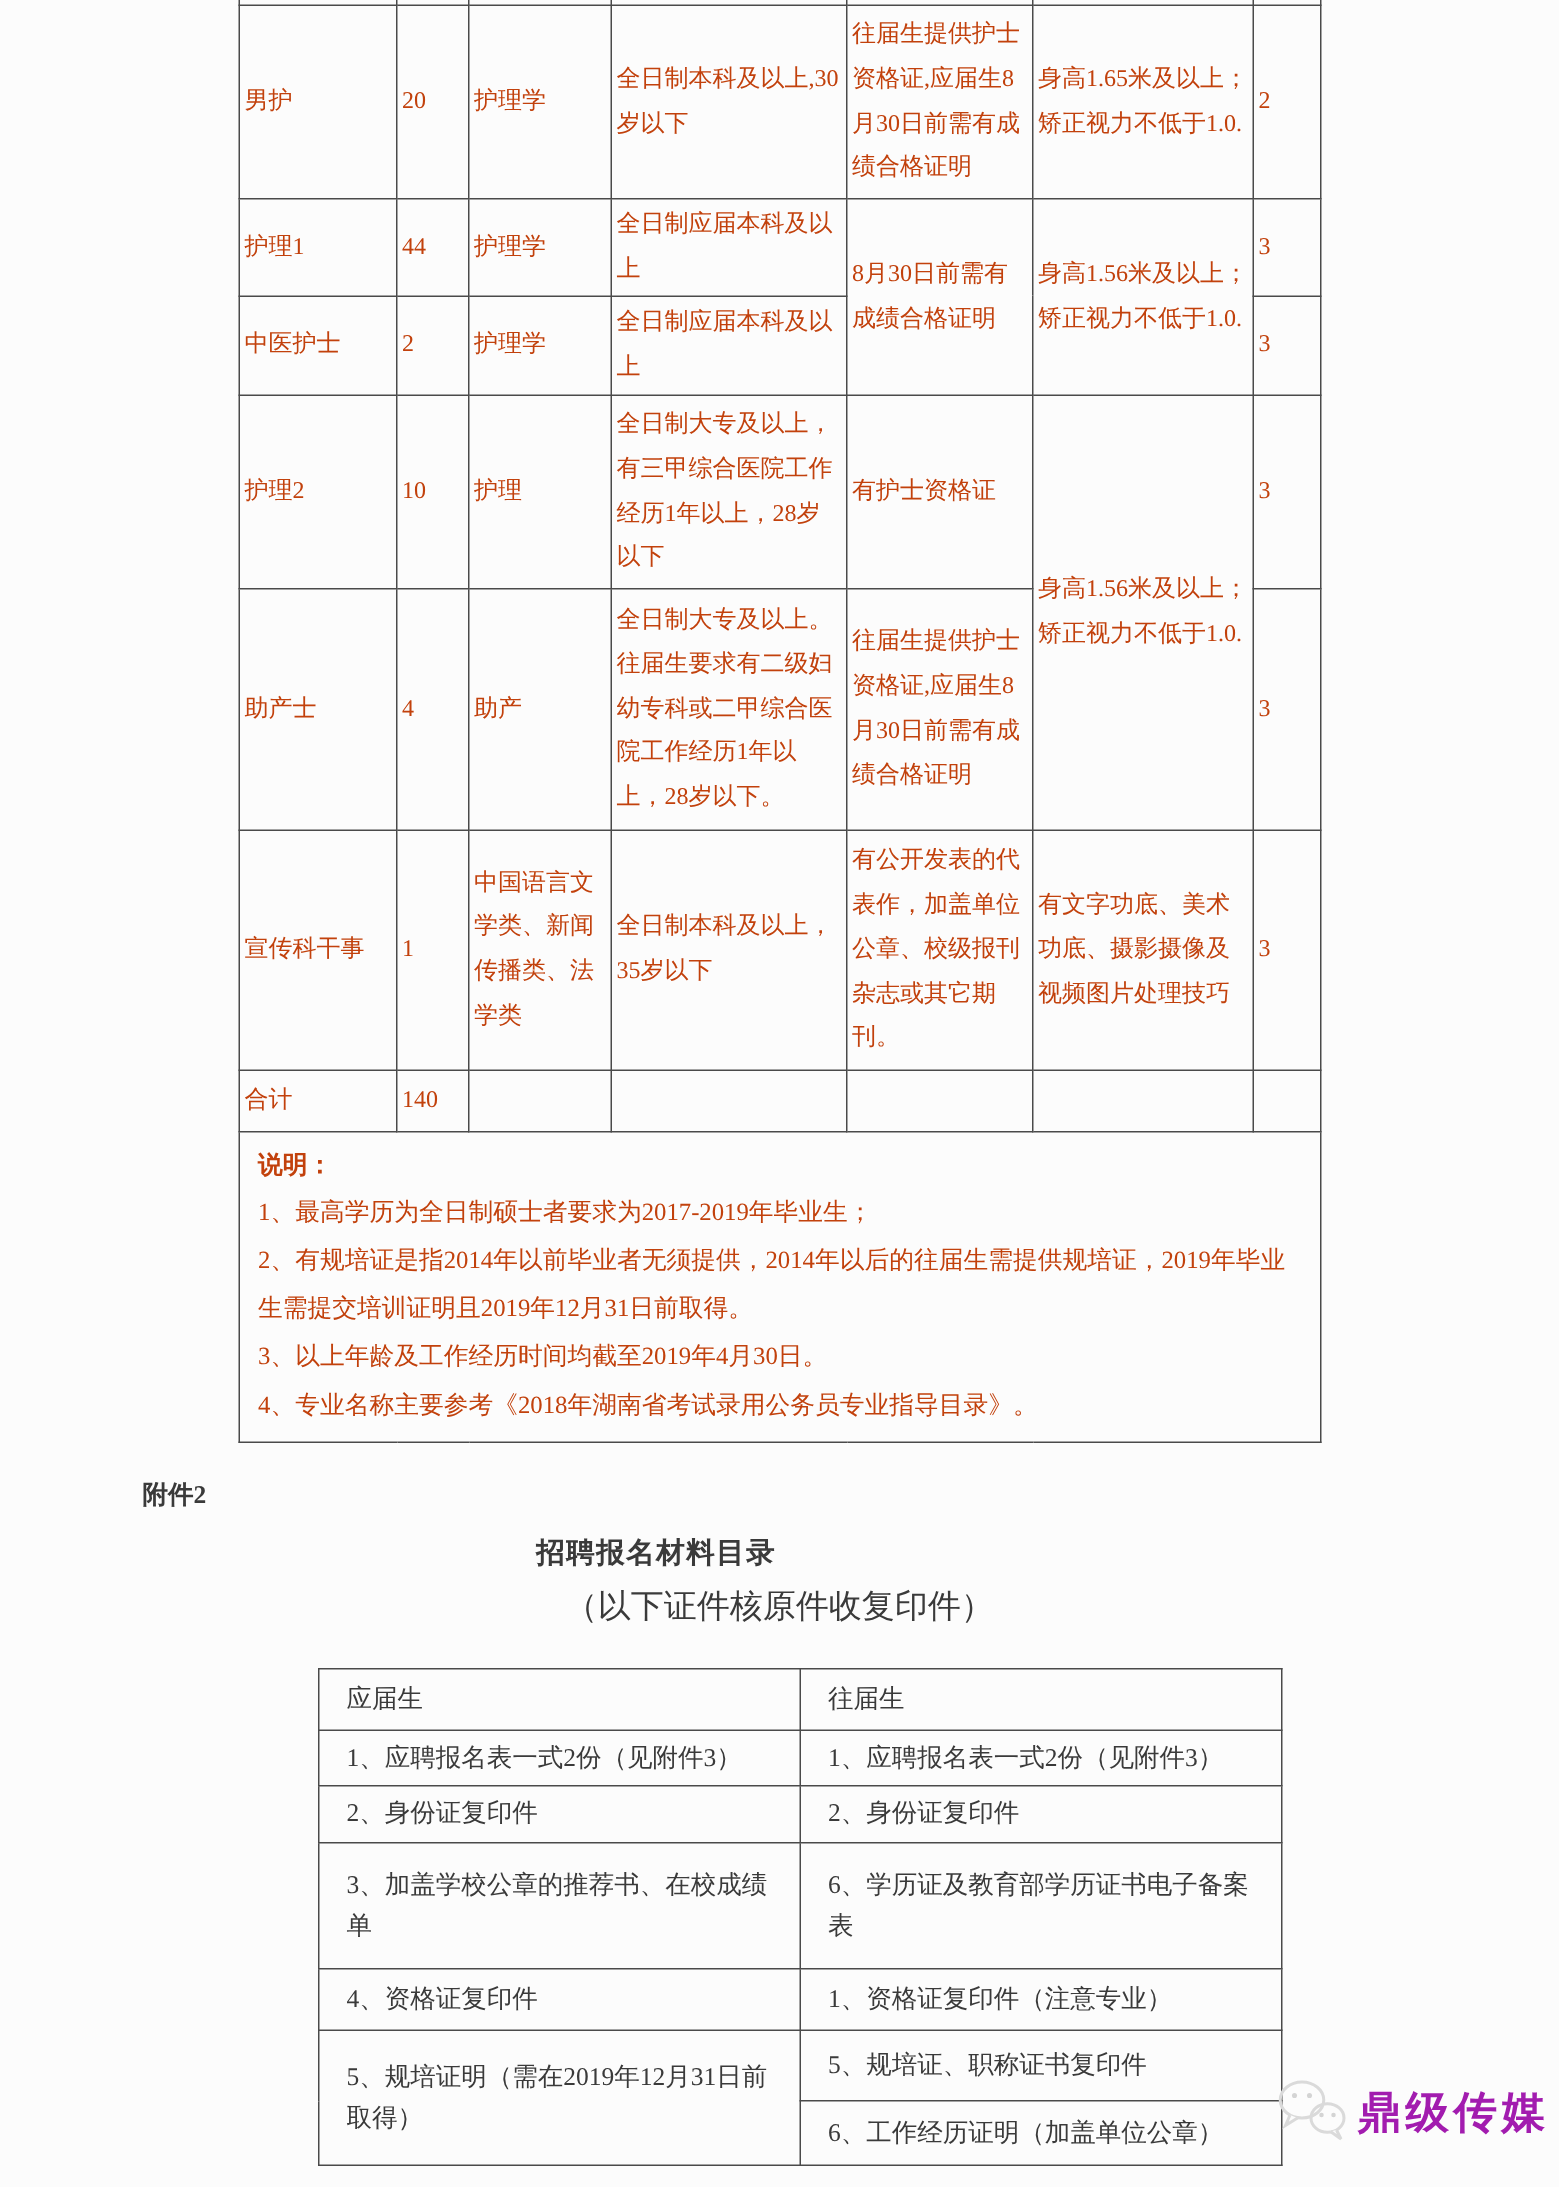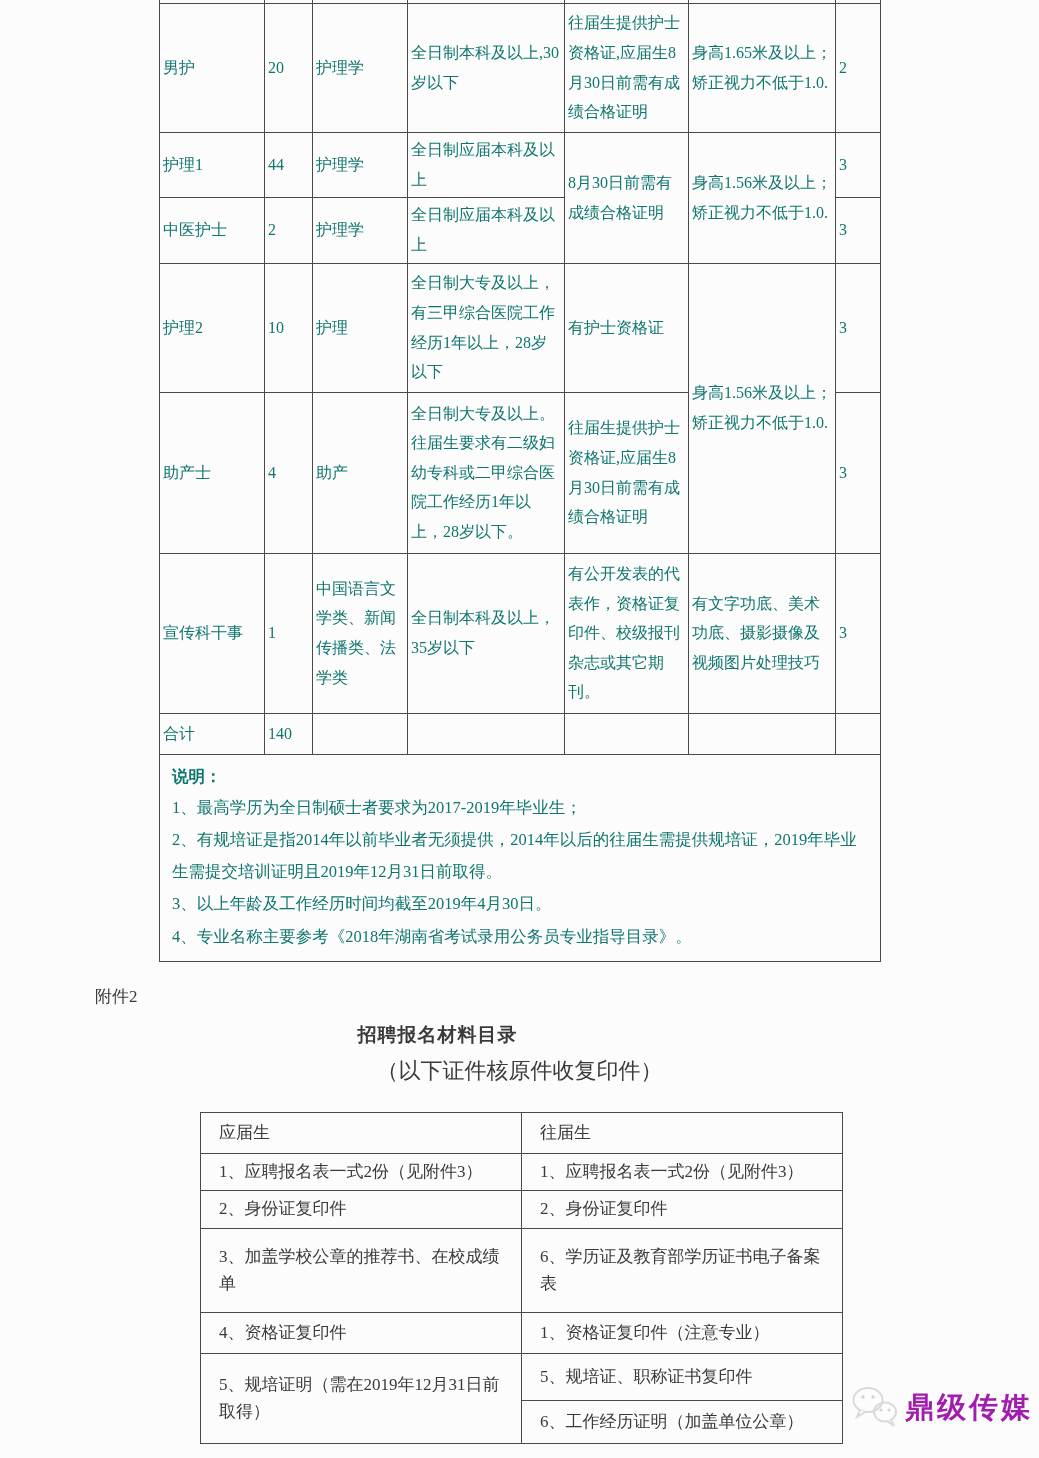--- a/index.html
+++ b/index.html
@@ -17,46 +17,46 @@
   table{border-collapse:collapse;table-layout:fixed;}
   .t1{
     position:absolute;left:159px;top:-9px;width:721px;
   }
   .t1 td{
     border:1px solid #4a4a4a;
     font-size:16px;line-height:1.85;
     padding:1px 3px;
     vertical-align:middle;
     word-break:break-all;
-    color:#0f766e;
+    color:#c2410c;
   }
   .t1 tr.partial td{border-top:none;}
 
   
   .notes-cell{padding:6px 12px 8px 12px !important;}
   .notes-cell .nt{font-weight:bold;font-size:16.5px;line-height:1.9;}
   .notes-cell .ni{font-size:16.5px;line-height:1.95;}
 
   
   .att-label{
     position:absolute;left:95px;top:985px;
-    font-size:17px;font-weight:normal;
+    font-size:17px;font-weight:bold;
   }
   .doc-title{
     position:absolute;left:0;top:1022px;width:875px;
     text-align:center;font-size:19px;font-weight:bold;letter-spacing:1px;
   }
   .doc-subtitle{
     position:absolute;left:0;top:1056px;width:1039px;
     text-align:center;font-size:22px;
   }
 
   
   .t2{
-    position:absolute;left:200px;top:1112px;width:642px;
+    position:absolute;left:212px;top:1112px;width:642px;
   }
   .t2 td{
     border:1px solid #4a4a4a;
     font-size:17px;line-height:1.55;
     padding:2px 10px 2px 18px;
     vertical-align:middle;
     word-break:break-all;
     color:#3a3a3a;
   }
 
@@ -136,21 +136,21 @@
         <td>助产</td>
         <td>全日制大专及以上。往届生要求有二级妇幼专科或二甲综合医院工作经历1年以上，28岁以下。</td>
         <td>往届生提供护士资格证,应届生8月30日前需有成绩合格证明</td>
         <td>3</td>
       </tr>
       <tr style="height:160px">
         <td>宣传科干事</td>
         <td>1</td>
         <td>中国语言文学类、新闻传播类、法学类</td>
         <td>全日制本科及以上，35岁以下</td>
-        <td>有公开发表的代表作，资格证复印件、校级报刊杂志或其它期刊。</td>
+        <td>有公开发表的代表作，加盖单位公章、校级报刊杂志或其它期刊。</td>
         <td>有文字功底、美术功底、摄影摄像及视频图片处理技巧</td>
         <td>3</td>
       </tr>
       <tr style="height:41px">
         <td>合计</td>
         <td>140</td>
         <td></td>
         <td></td>
         <td></td>
         <td></td>

